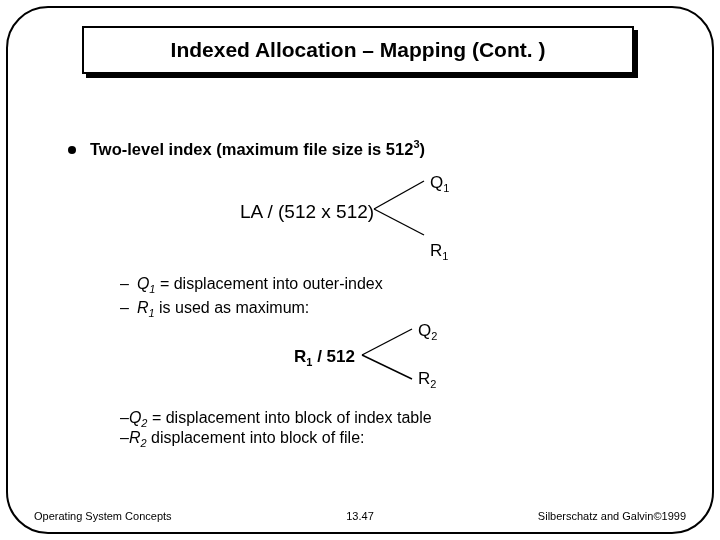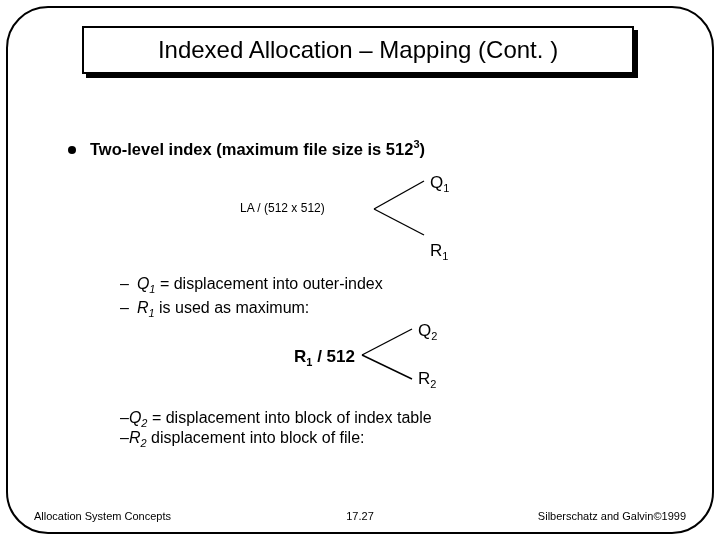--- a/index.html
+++ b/index.html
@@ -15,33 +15,33 @@
   }
   .title-shadow {
     position: absolute; left: 4px; top: 4px; width: 552px; height: 48px;
     background: #000;
   }
   .title-box {
     position: absolute; left: 0; top: 0; width: 552px; height: 48px;
     background: #fff; border: 2px solid #000;
     display: flex; align-items: center; justify-content: center;
   }
-  .title-box span { font-size: 24px; font-weight: normal; }
+  .title-box span { font-size: 21px; font-weight: bold; }
   .content { position: absolute; left: 60px; top: 130px; width: 600px; }
   .bullet-dot {
     display: inline-block; width: 8px; height: 8px; border-radius: 50%;
     background: #000; margin-right: 14px; vertical-align: 1px;
   }
   .bullet-line { font-size: 16.5px; font-weight: bold; }
   sup { font-size: 11px; }
   sub { font-size: 11px; }
   .formula-area { position: relative; height: 74px; margin-top: 14px; }
   .formula-text {
     position: absolute; left: 172px; top: 28px;
-    font-size: 12px;
+    font-size: 19px;
   }
   .sublist { margin-left: 52px; margin-top: 28px; font-size: 16px; }
   .sublist .dash { margin-right: 8px; }
   .sublist .row { margin-bottom: 4px; }
   .em { font-style: italic; }
   .formula-area2 { position: relative; height: 64px; margin-top: 2px; }
   .formula-text2 {
     position: absolute; left: 226px; top: 24px;
     font-size: 17px;
     font-weight: bold;
@@ -118,18 +118,18 @@
         <span class="dash">–</span><span class="em">Q</span><sub class="em">2</sub><span> = displacement into block of index table</span>
       </div>
       <div class="row">
         <span class="dash">–</span><span class="em">R</span><sub class="em">2</sub><span> displacement into block of file:</span>
       </div>
     </div>
 
   </div>
 
   <div class="footer">
-    <span class="fl">Allocation System Concepts</span>
-    <span class="fc">17.27</span>
+    <span class="fl">Operating System Concepts</span>
+    <span class="fc">13.47</span>
     <span class="fr">Silberschatz and Galvin©1999</span>
   </div>
 
 </div>
 
 </body></html>

